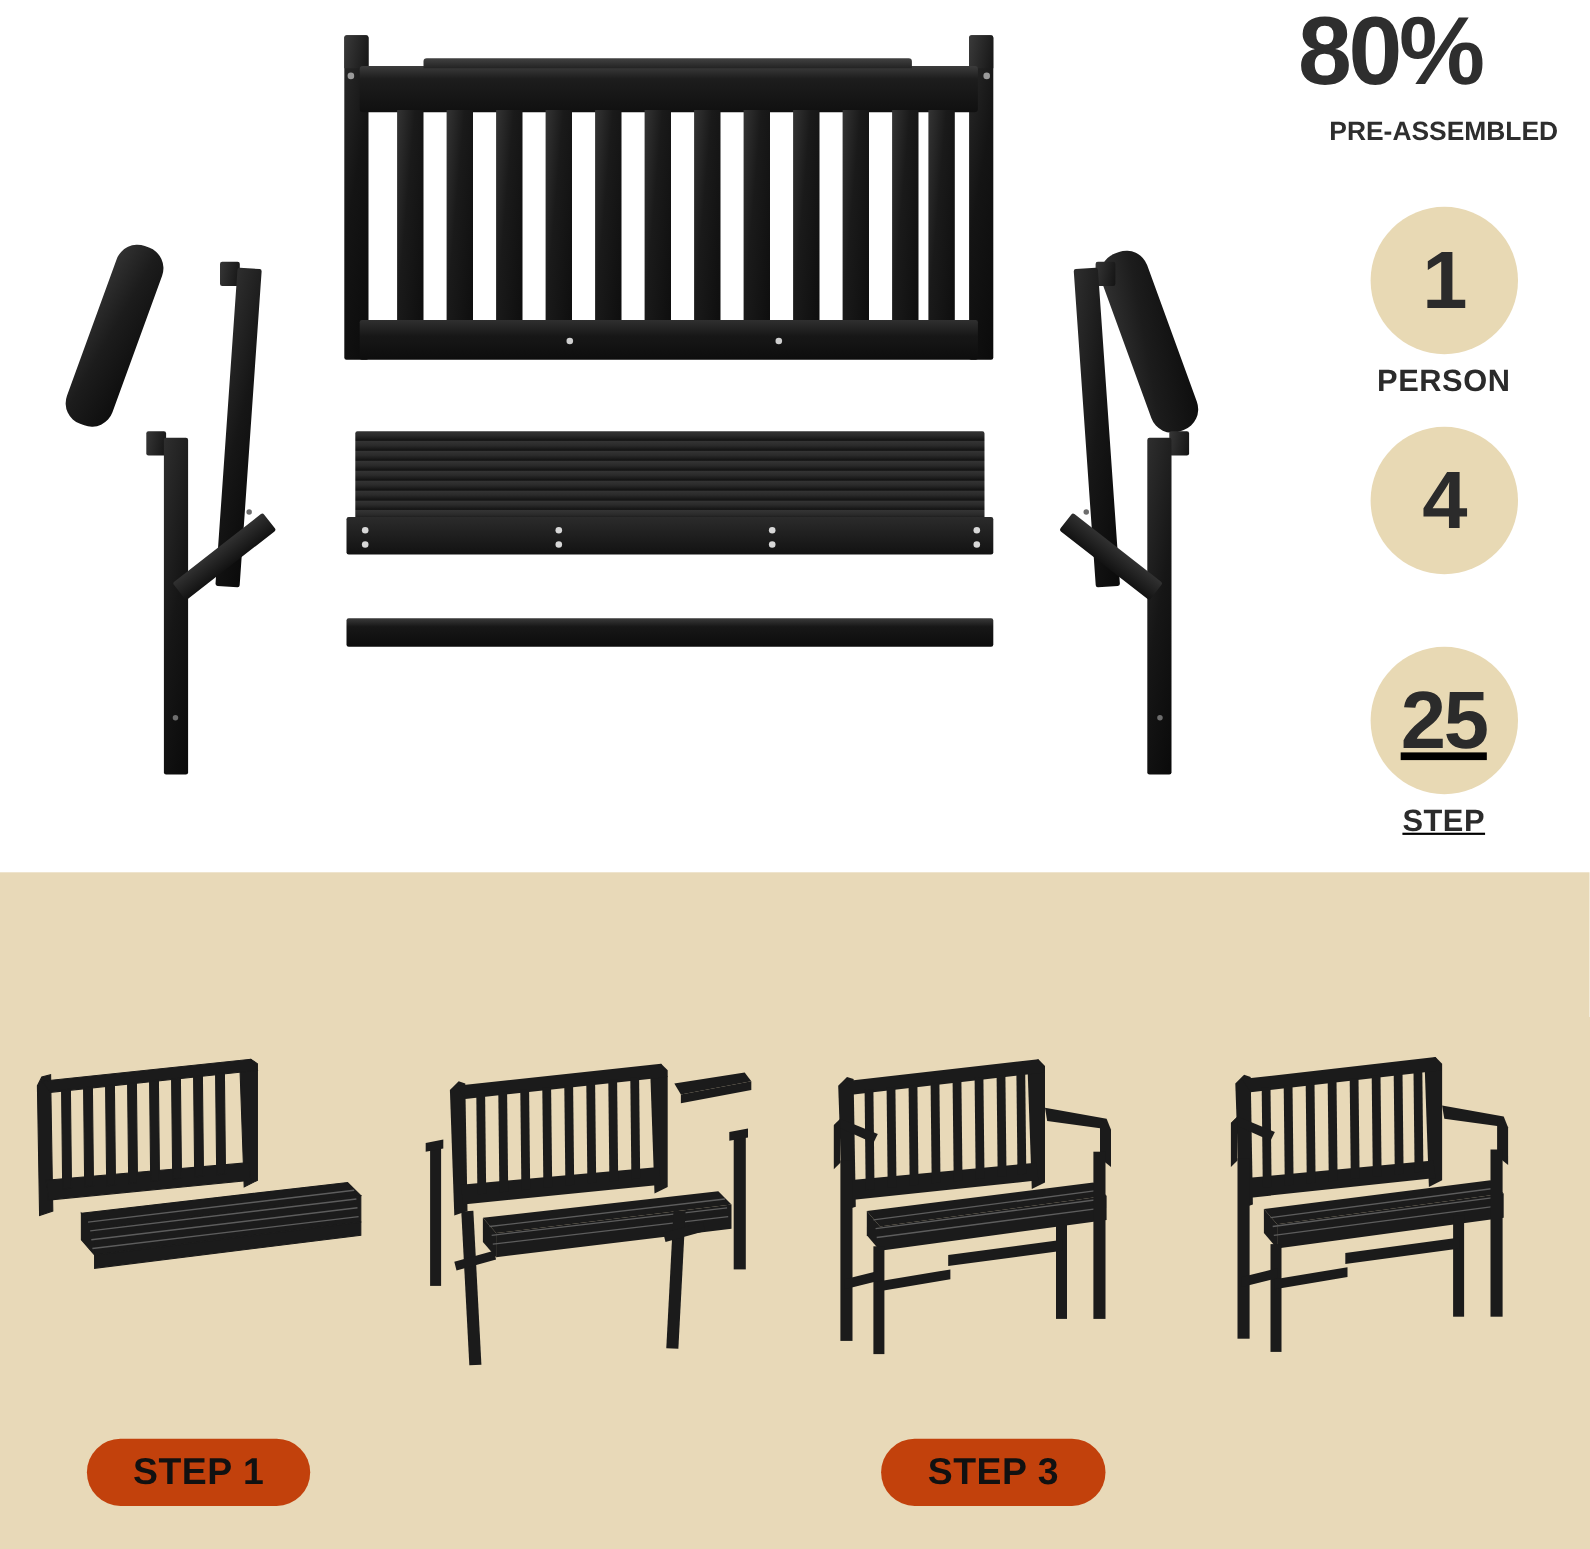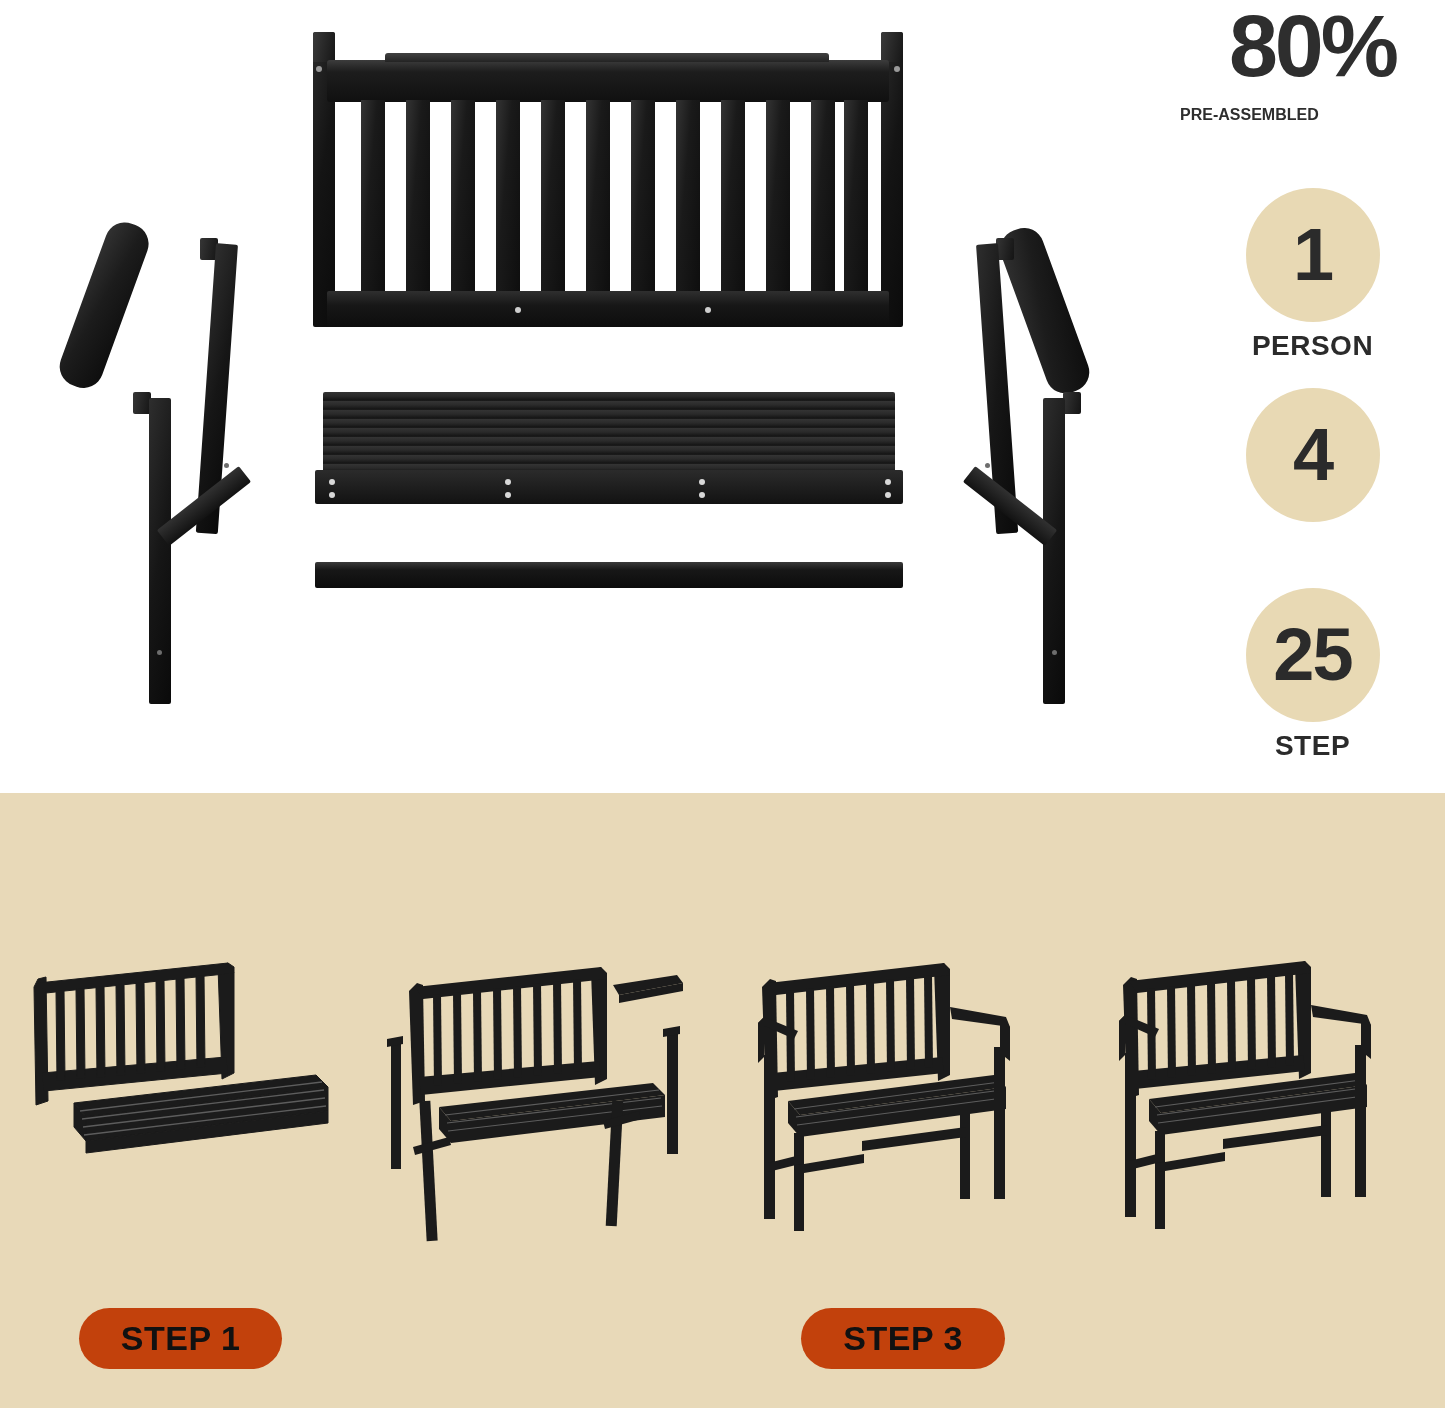--- a/index.html
+++ b/index.html
@@ -113,45 +113,45 @@
   .leg-dot{
     position:absolute; width:5px; height:5px; border-radius:50%;
     background:#6d6d6d;
   }
 
   
   #info-rail{
     position:absolute; left:1180px; top:0; width:265px; height:793px;
   }
   #headline-pct{
-    position:absolute; left:0; top:2px; width:265px; text-align:center;
+    position:absolute; left:0; top:2px; width:265px; 
     font-size:88px; font-weight:bold; color:#2e2e2e; letter-spacing:-3px;
     line-height:1;
   }
   #headline-sub{
-    position:absolute; left:0; top:106px; width:265px; text-align:left;
-    font-size:16px; font-weight:bold; color:#2e2e2e; letter-spacing:0px;
+    position:absolute; left:0; top:106px; width:265px; text-align:center;
+    font-size:24px; font-weight:bold; color:#2e2e2e; letter-spacing:0px;
   }
   .badge{ position:absolute; left:0; width:265px; text-align:center; }
   .badge-circle{
     width:134px; height:134px; border-radius:50%;
     background:#E8D9B4; margin:0 auto;
     display:flex; align-items:center; justify-content:center;
   }
   .badge-num{
     font-size:74px; font-weight:bold; color:#2b2b2b; line-height:1;
     letter-spacing:-2px;
   }
   .badge-label{
     margin-top:8px; font-size:28px; font-weight:bold; color:#2b2b2b;
     letter-spacing:0.5px;
   }
   #badge-1{ top:188px; }
   #badge-2{ top:388px; }
-  #badge-3{ top:588px; }
+  #badge-3{ top:588px;text-decoration:underline; }
 
   
   #bottom-section{
     position:absolute; left:0; top:793px; width:1445px; height:615px;
     background:#E8D9B8;
   }
   #easy-install-title{
     position:absolute; left:0; top:28px; width:1445px; text-align:center;
     font-size:66px; font-weight:bold; color:#3a3a3a; letter-spacing:-1px;
   }

